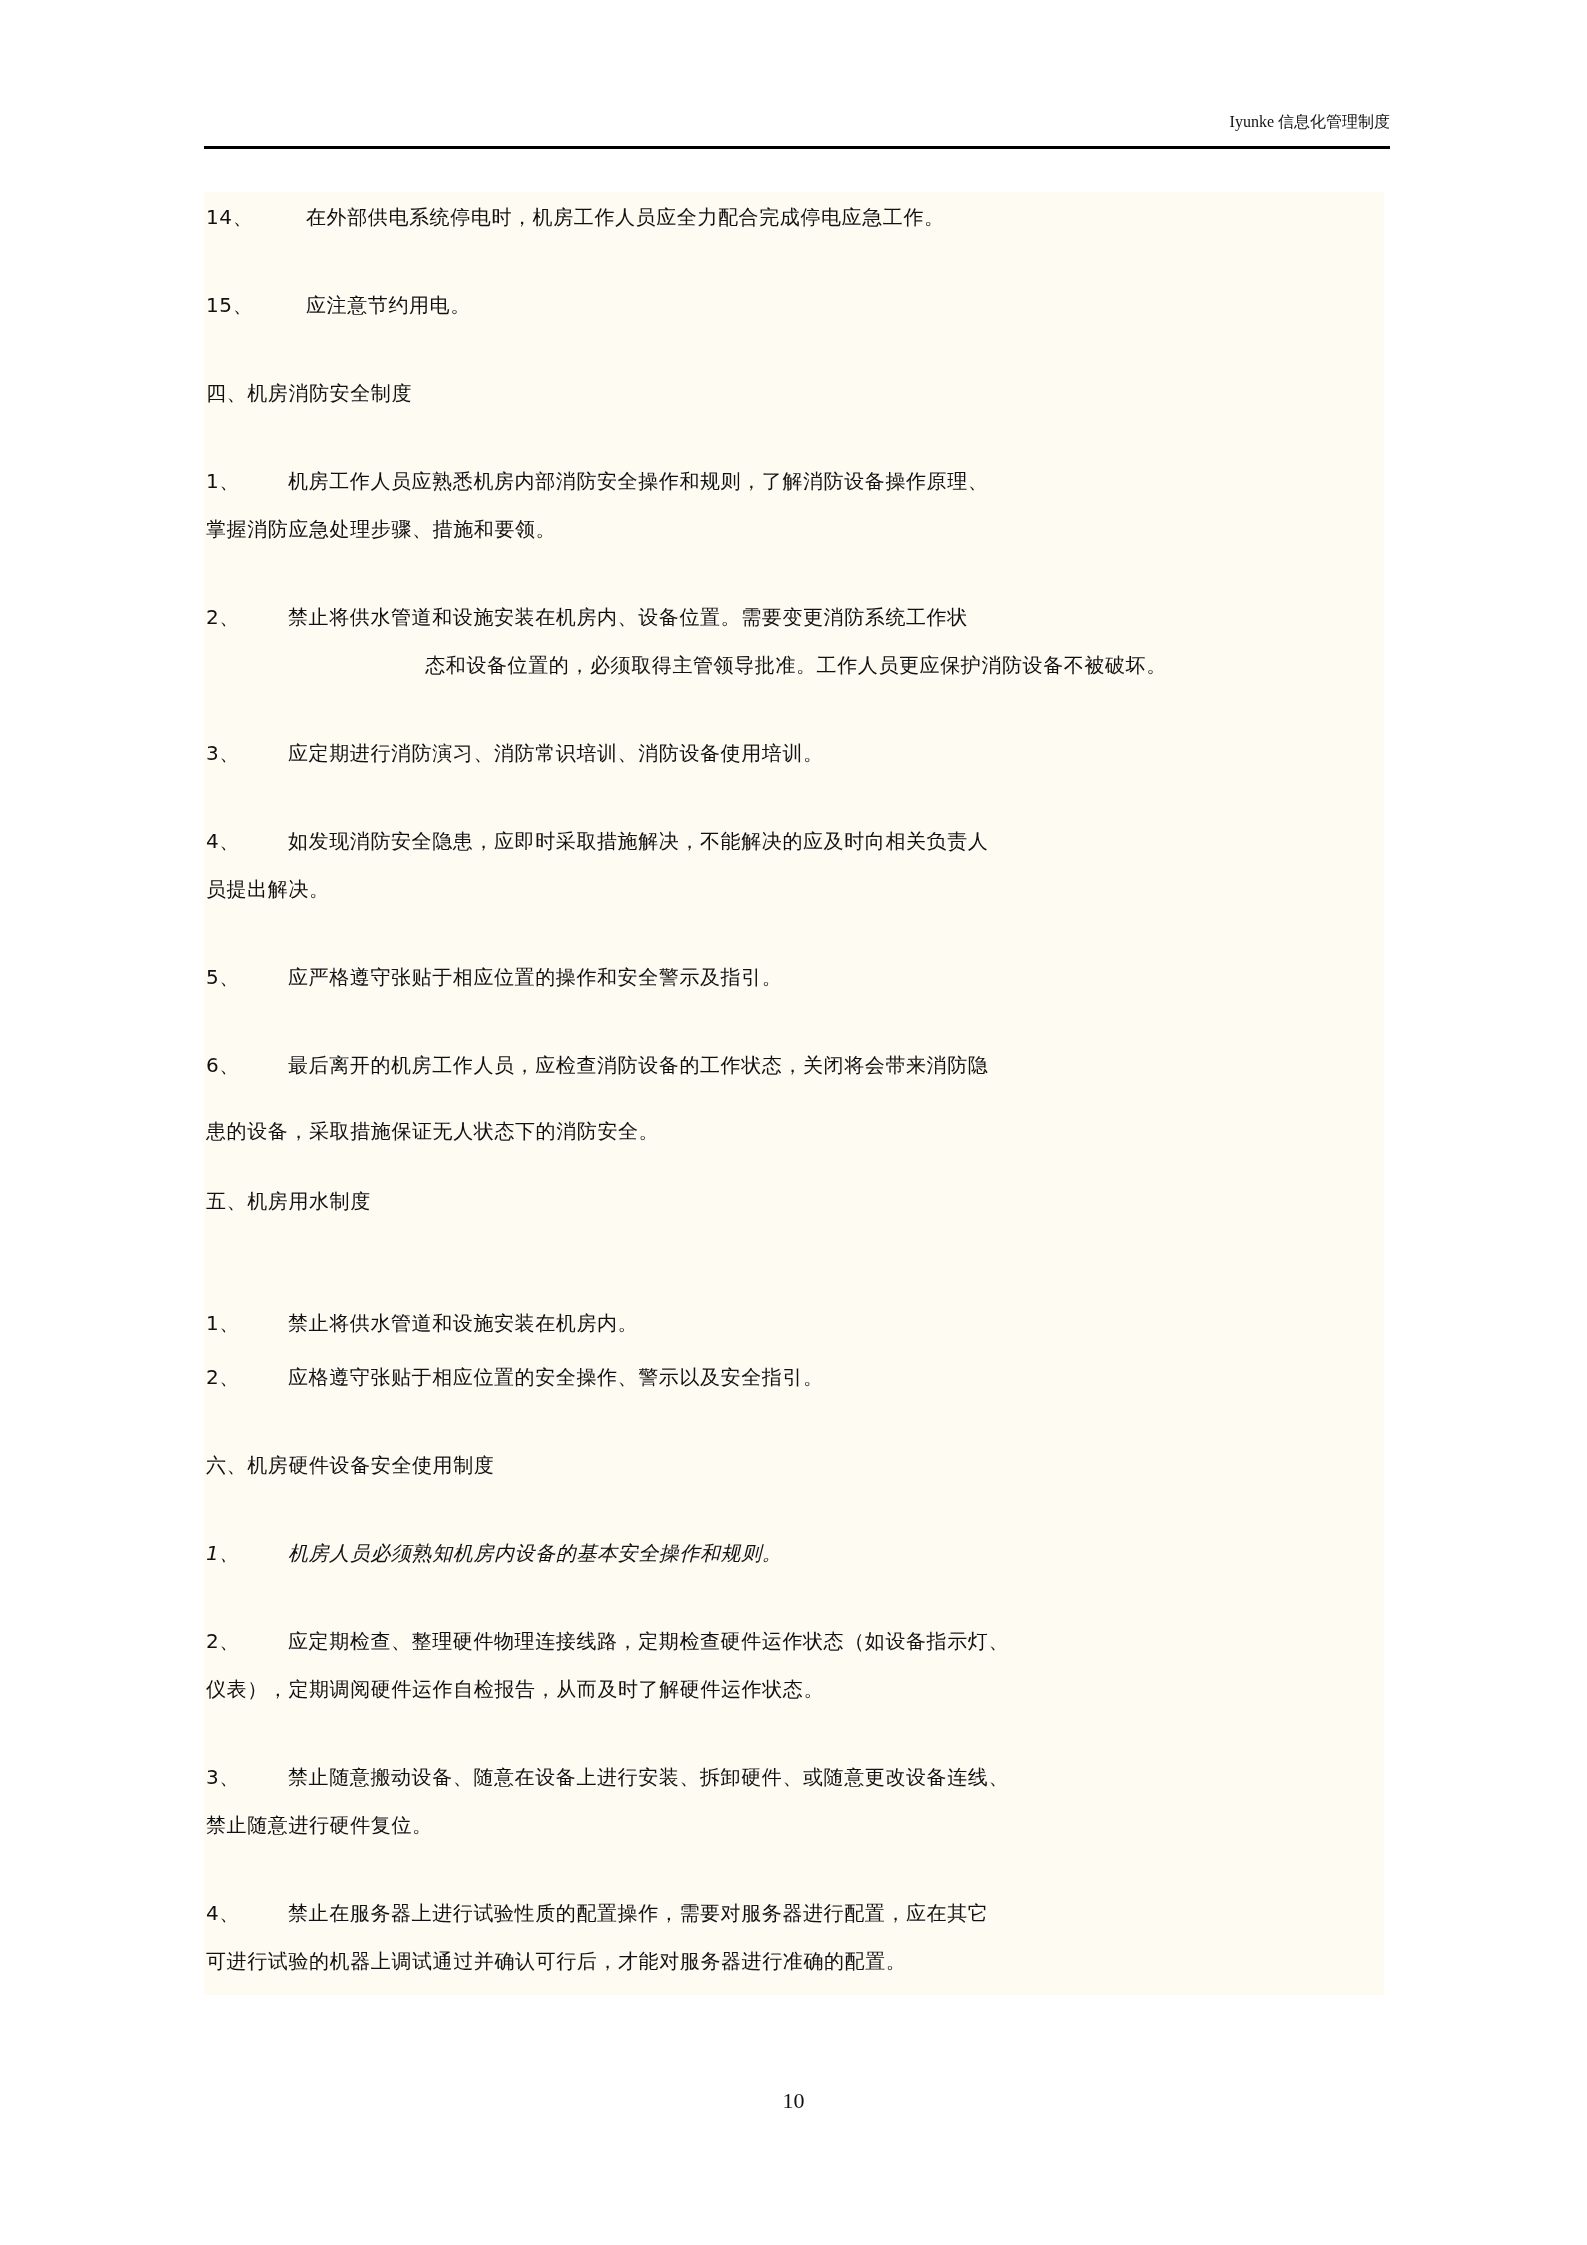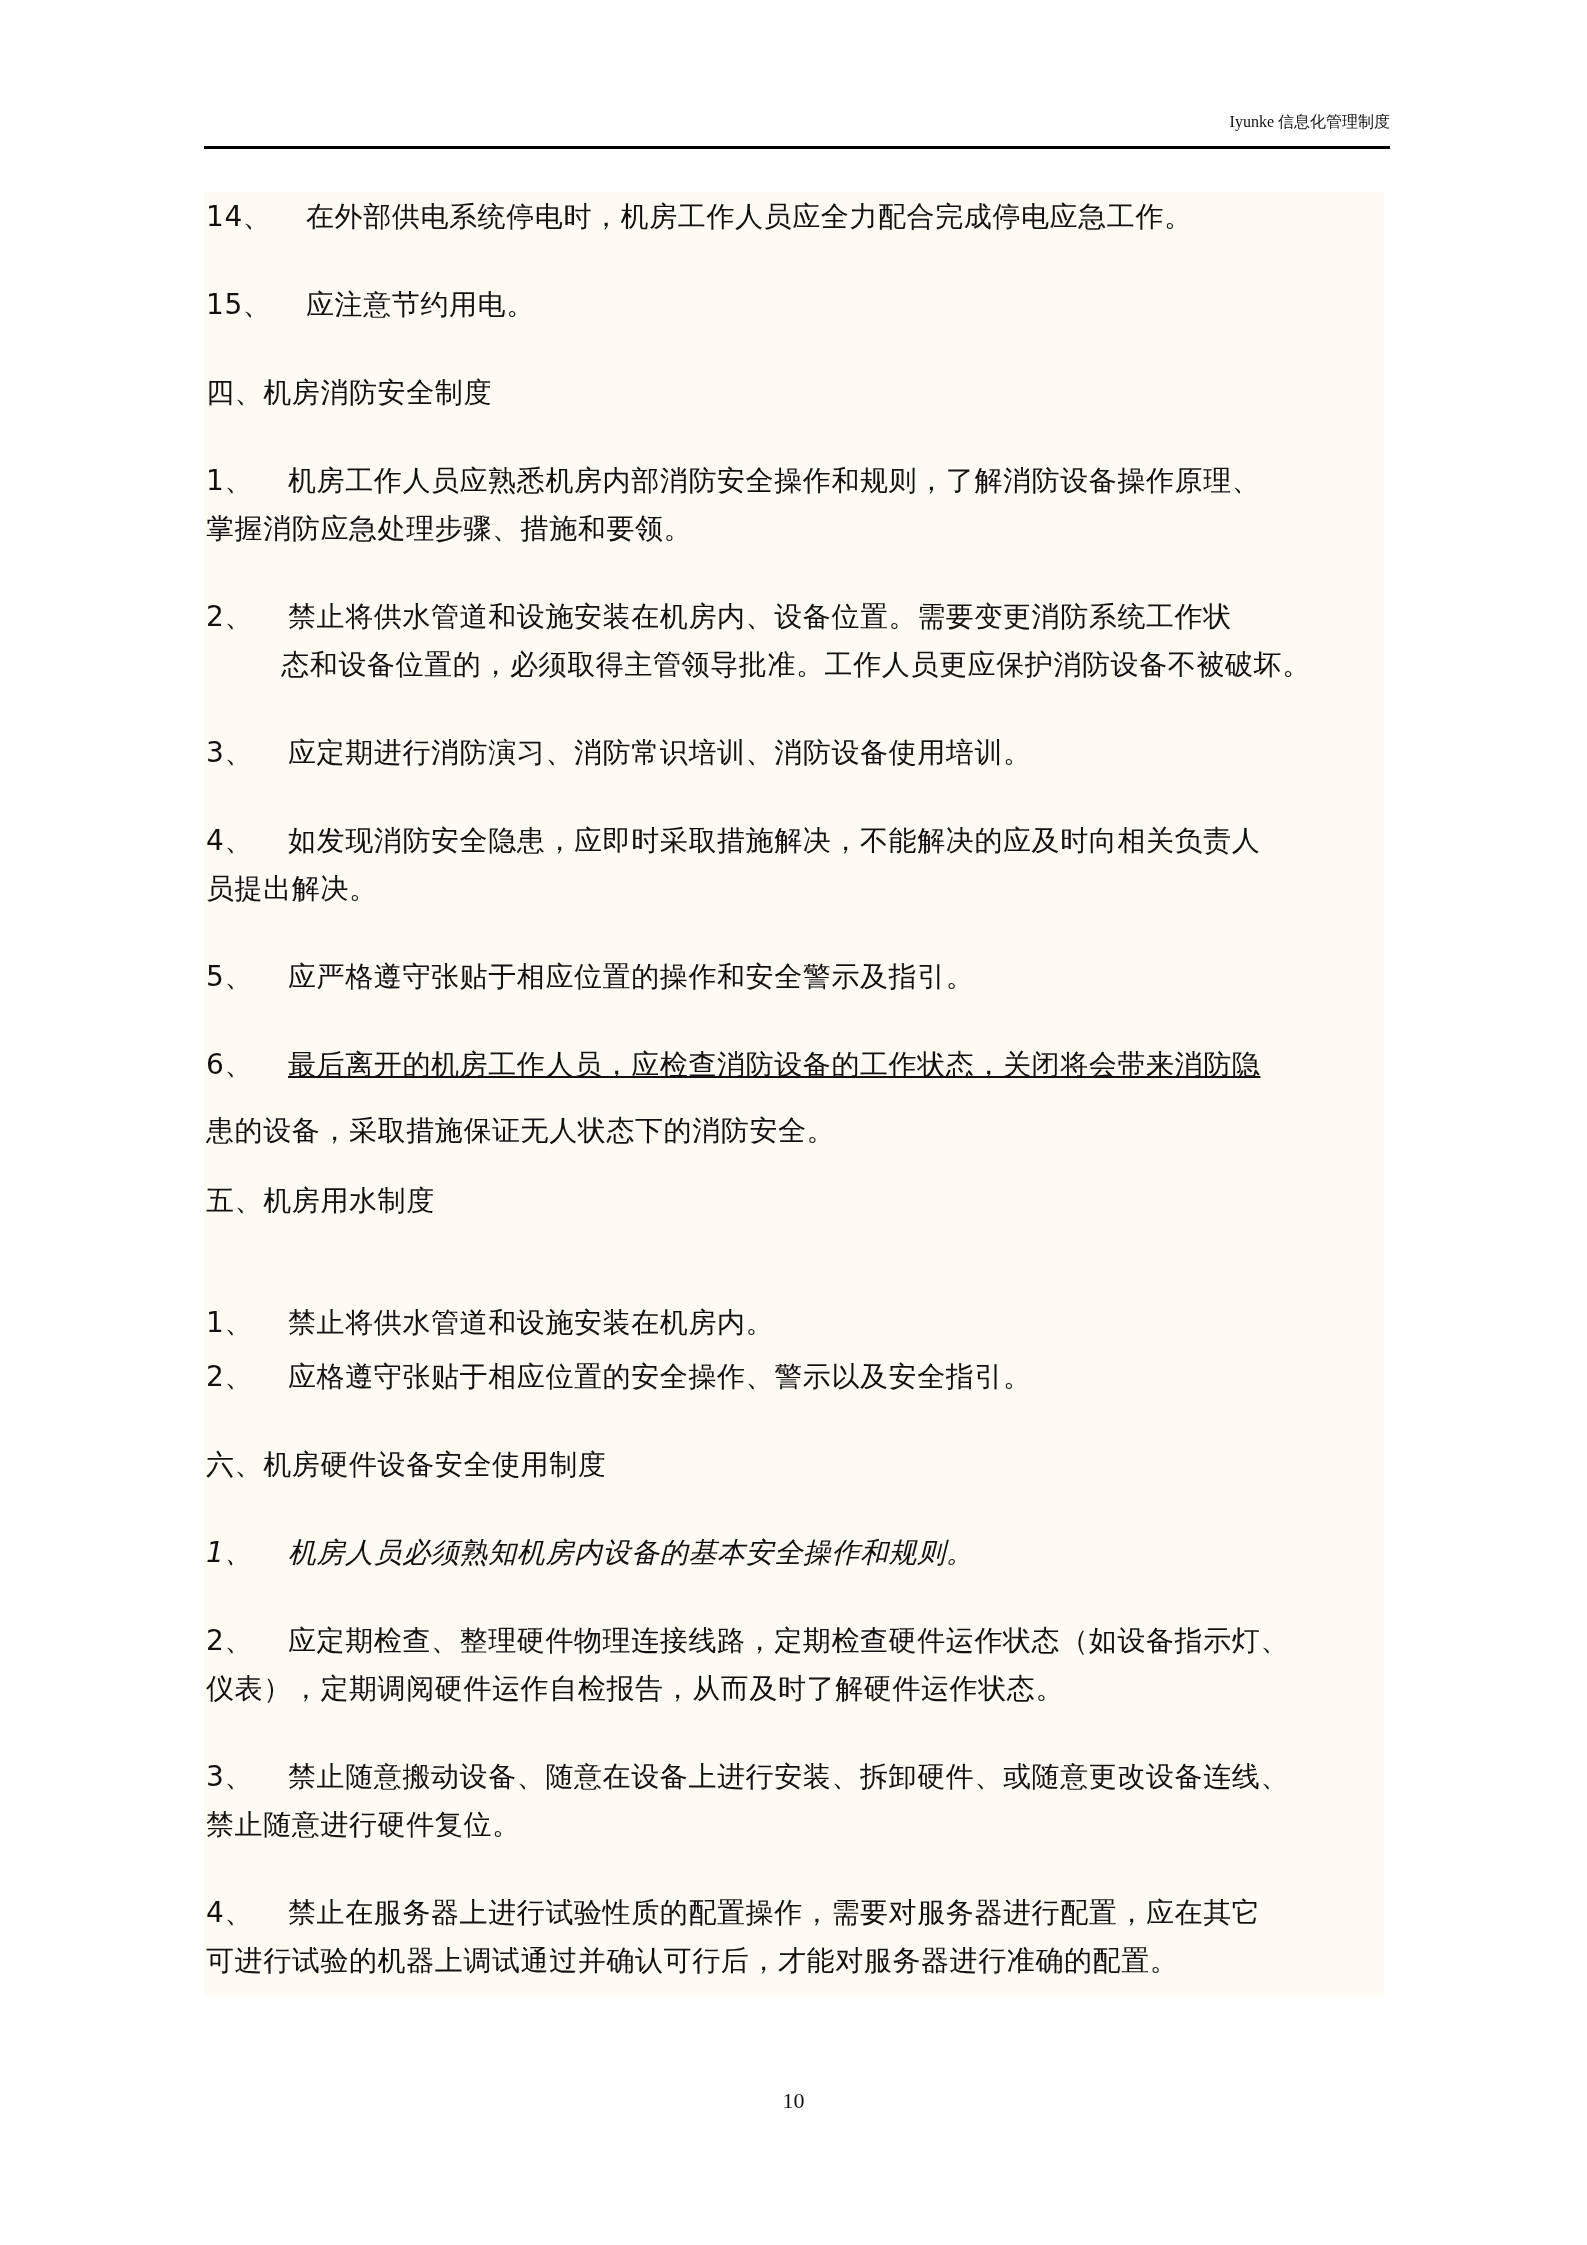--- a/index.html
+++ b/index.html
@@ -2,21 +2,21 @@
 <html><head>
 <meta charset="utf-8">
 <style>
   html, body { margin:0; padding:0; background:#ffffff; }
   body { width:1587px; height:2245px; position:relative; overflow:hidden;
          font-family:"DejaVu Sans", "Liberation Sans", sans-serif; color:#111; }
   .header-title { position:absolute; right:197px; top:112px; font-size:16px;
          font-family:"Liberation Serif","DejaVu Serif",serif; color:#111; white-space:nowrap; }
   .header-rule { position:absolute; left:204px; top:146px; width:1186px; height:3px; background:#000; }
   .content-box { position:absolute; left:204px; top:192px; width:1180px; height:1803px; background:#fefbf3; }
-  .para { position:absolute; left:206px; width:1180px; font-size:28px; line-height:50px; letter-spacing:0.6px; white-space:nowrap; }
+  .para { position:absolute; left:206px; width:1180px; font-size:20px; line-height:50px; letter-spacing:0.6px; white-space:nowrap; }
   .para .num { display:inline-block; }
   .page-num { position:absolute; left:0; width:1587px; text-align:center; top:2088px; font-size:22px;
          font-family:"Liberation Serif","DejaVu Serif",serif; }
 </style>
 </head>
 <body>
 
 <div class="header-title">Iyunke 信息化管理制度</div>
 <div class="header-rule"></div>
 
@@ -48,21 +48,21 @@
 
 <div class="para" style="top:816px;">
   <span class="num" style="width:82px;">4、</span><span>如发现消防安全隐患，应即时采取措施解决，不能解决的应及时向相关负责人</span>
 </div>
 <div class="para" style="top:864px;">员提出解决。</div>
 
 <div class="para" style="top:952px;">
   <span class="num" style="width:82px;">5、</span><span>应严格遵守张贴于相应位置的操作和安全警示及指引。</span>
 </div>
 
-<div class="para" style="top:1040px;text-decoration:underline;">
+<div class="para" style="top:1040px;">
   <span class="num" style="width:82px;">6、</span><span>最后离开的机房工作人员，应检查消防设备的工作状态，关闭将会带来消防隐</span>
 </div>
 <div class="para" style="top:1088px;margin-top:18px;">患的设备，采取措施保证无人状态下的消防安全。</div>
 
 <div class="para" style="top:1176px;">五、机房用水制度</div>
 
 <div class="para" style="top:1264px;margin-top:34px;">
   <span class="num" style="width:82px;">1、</span><span>禁止将供水管道和设施安装在机房内。</span>
 </div>
 

